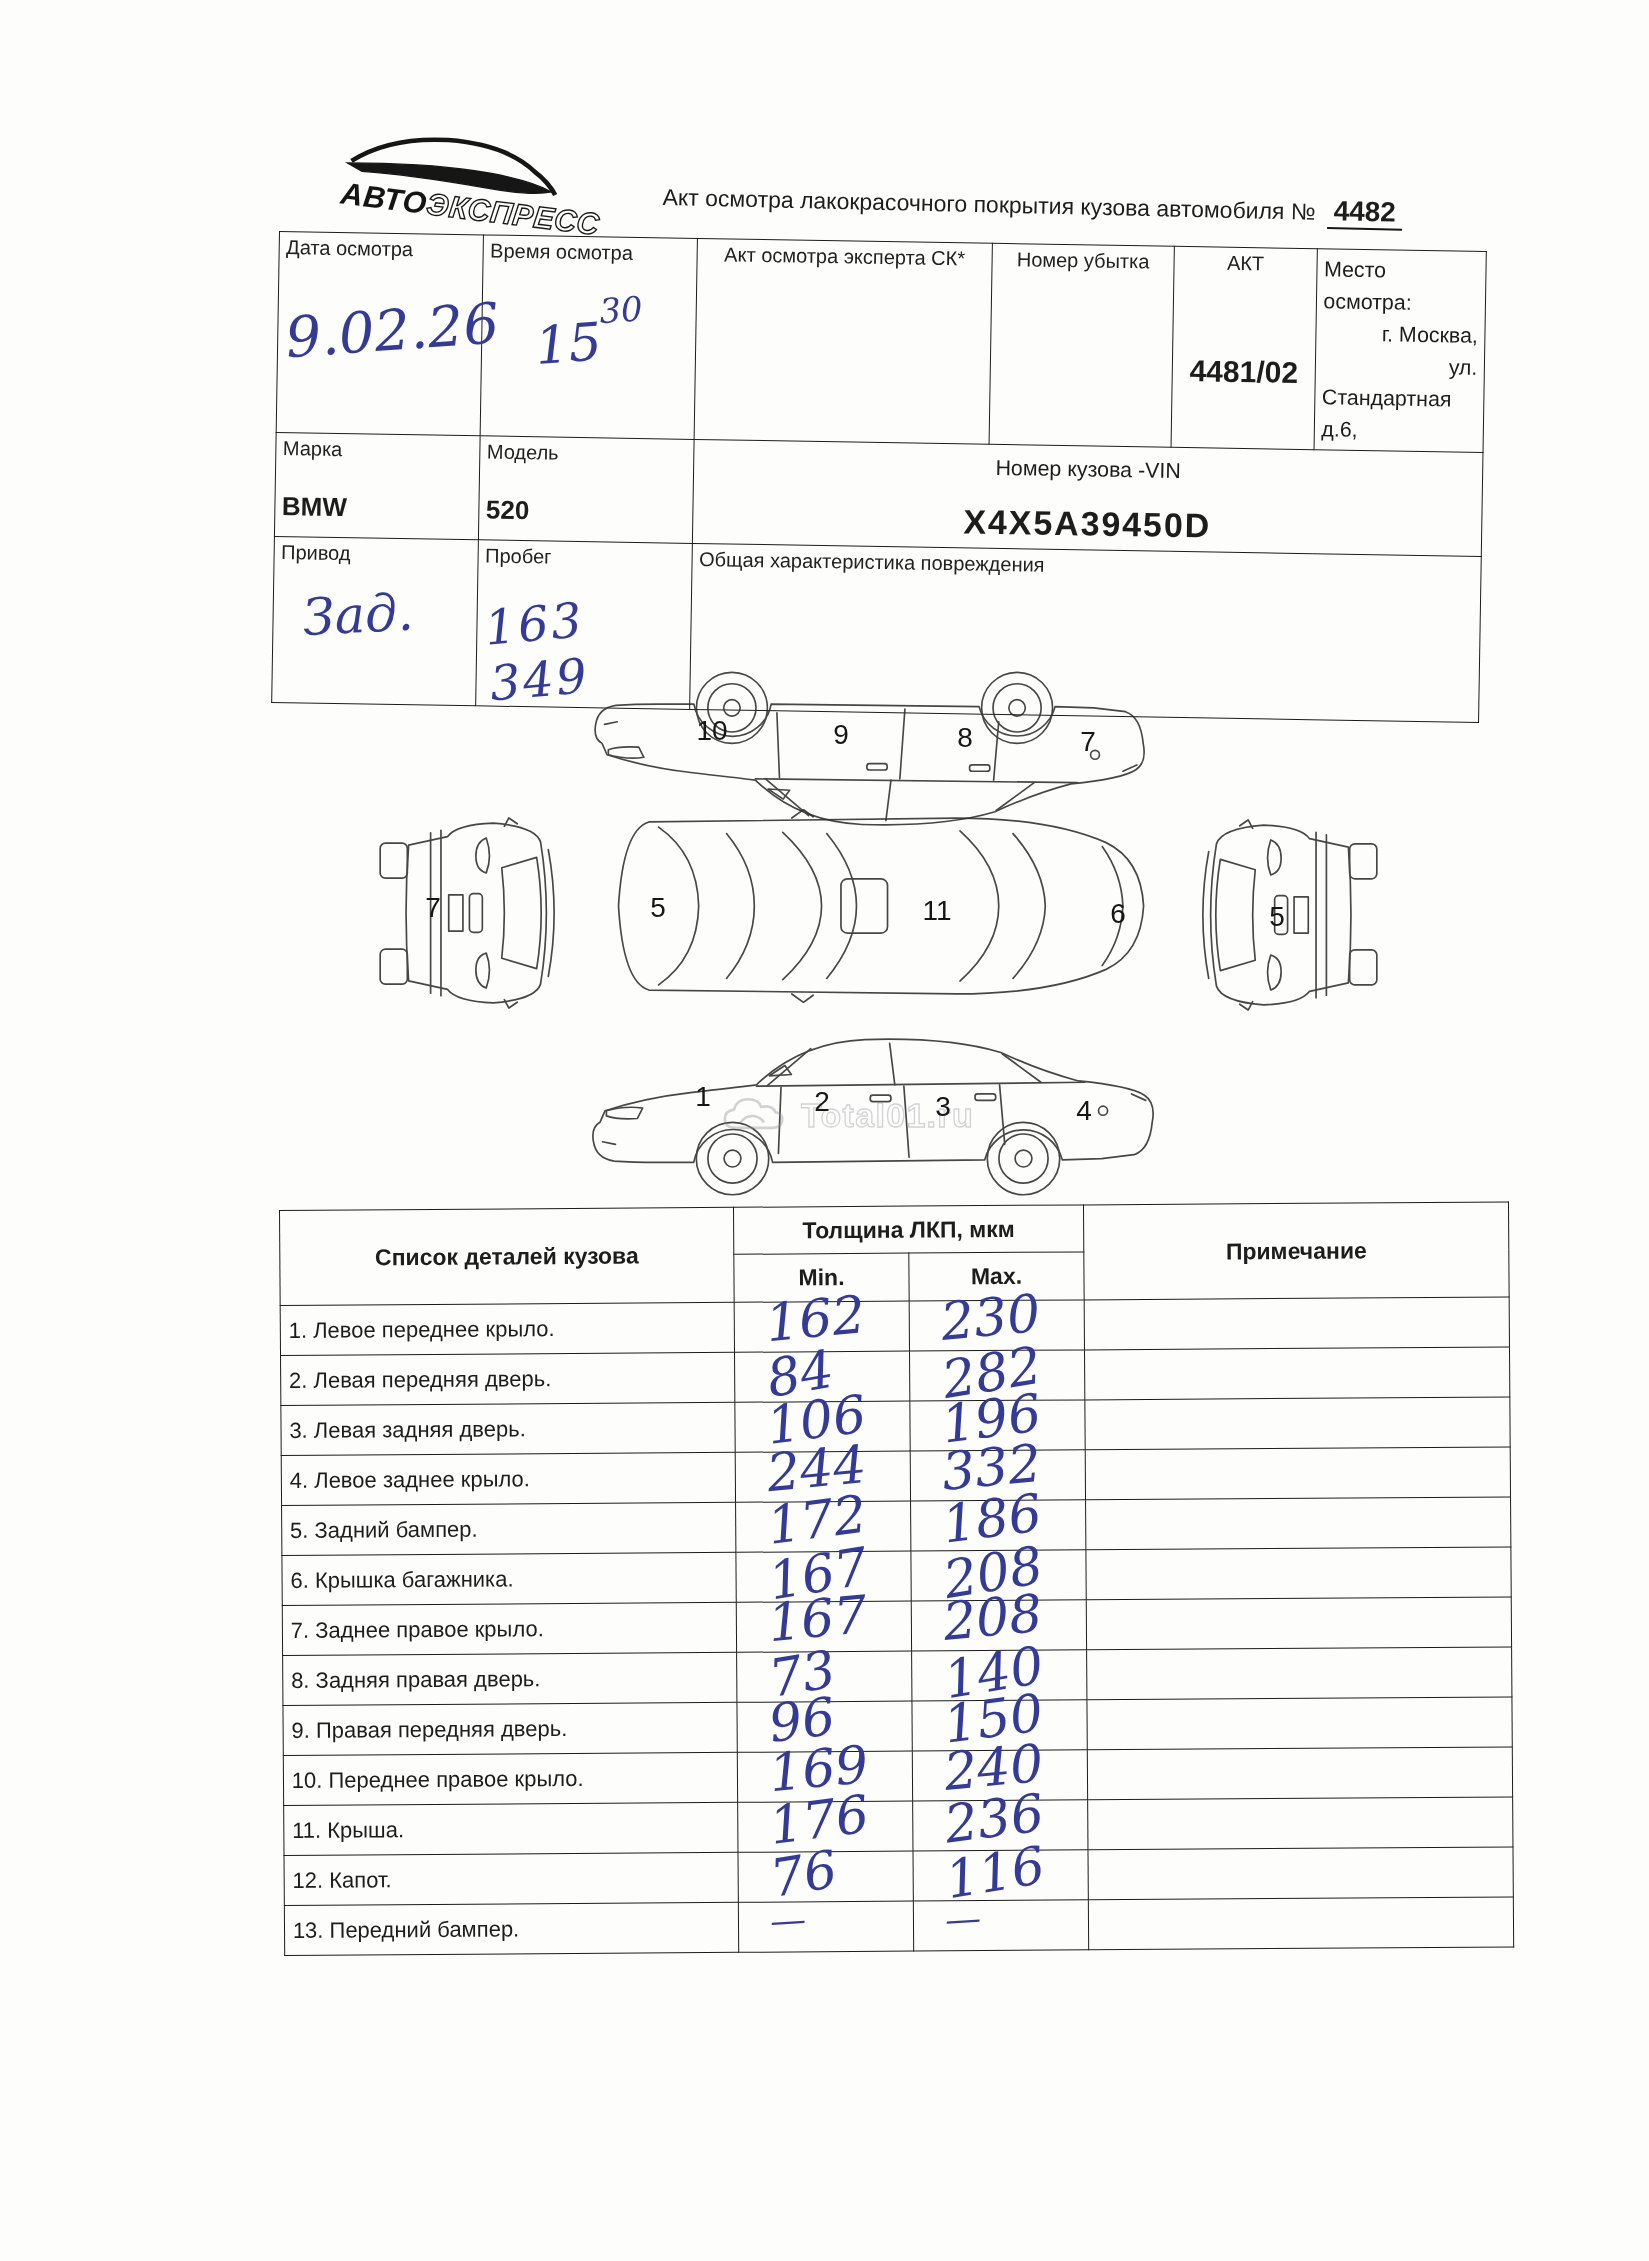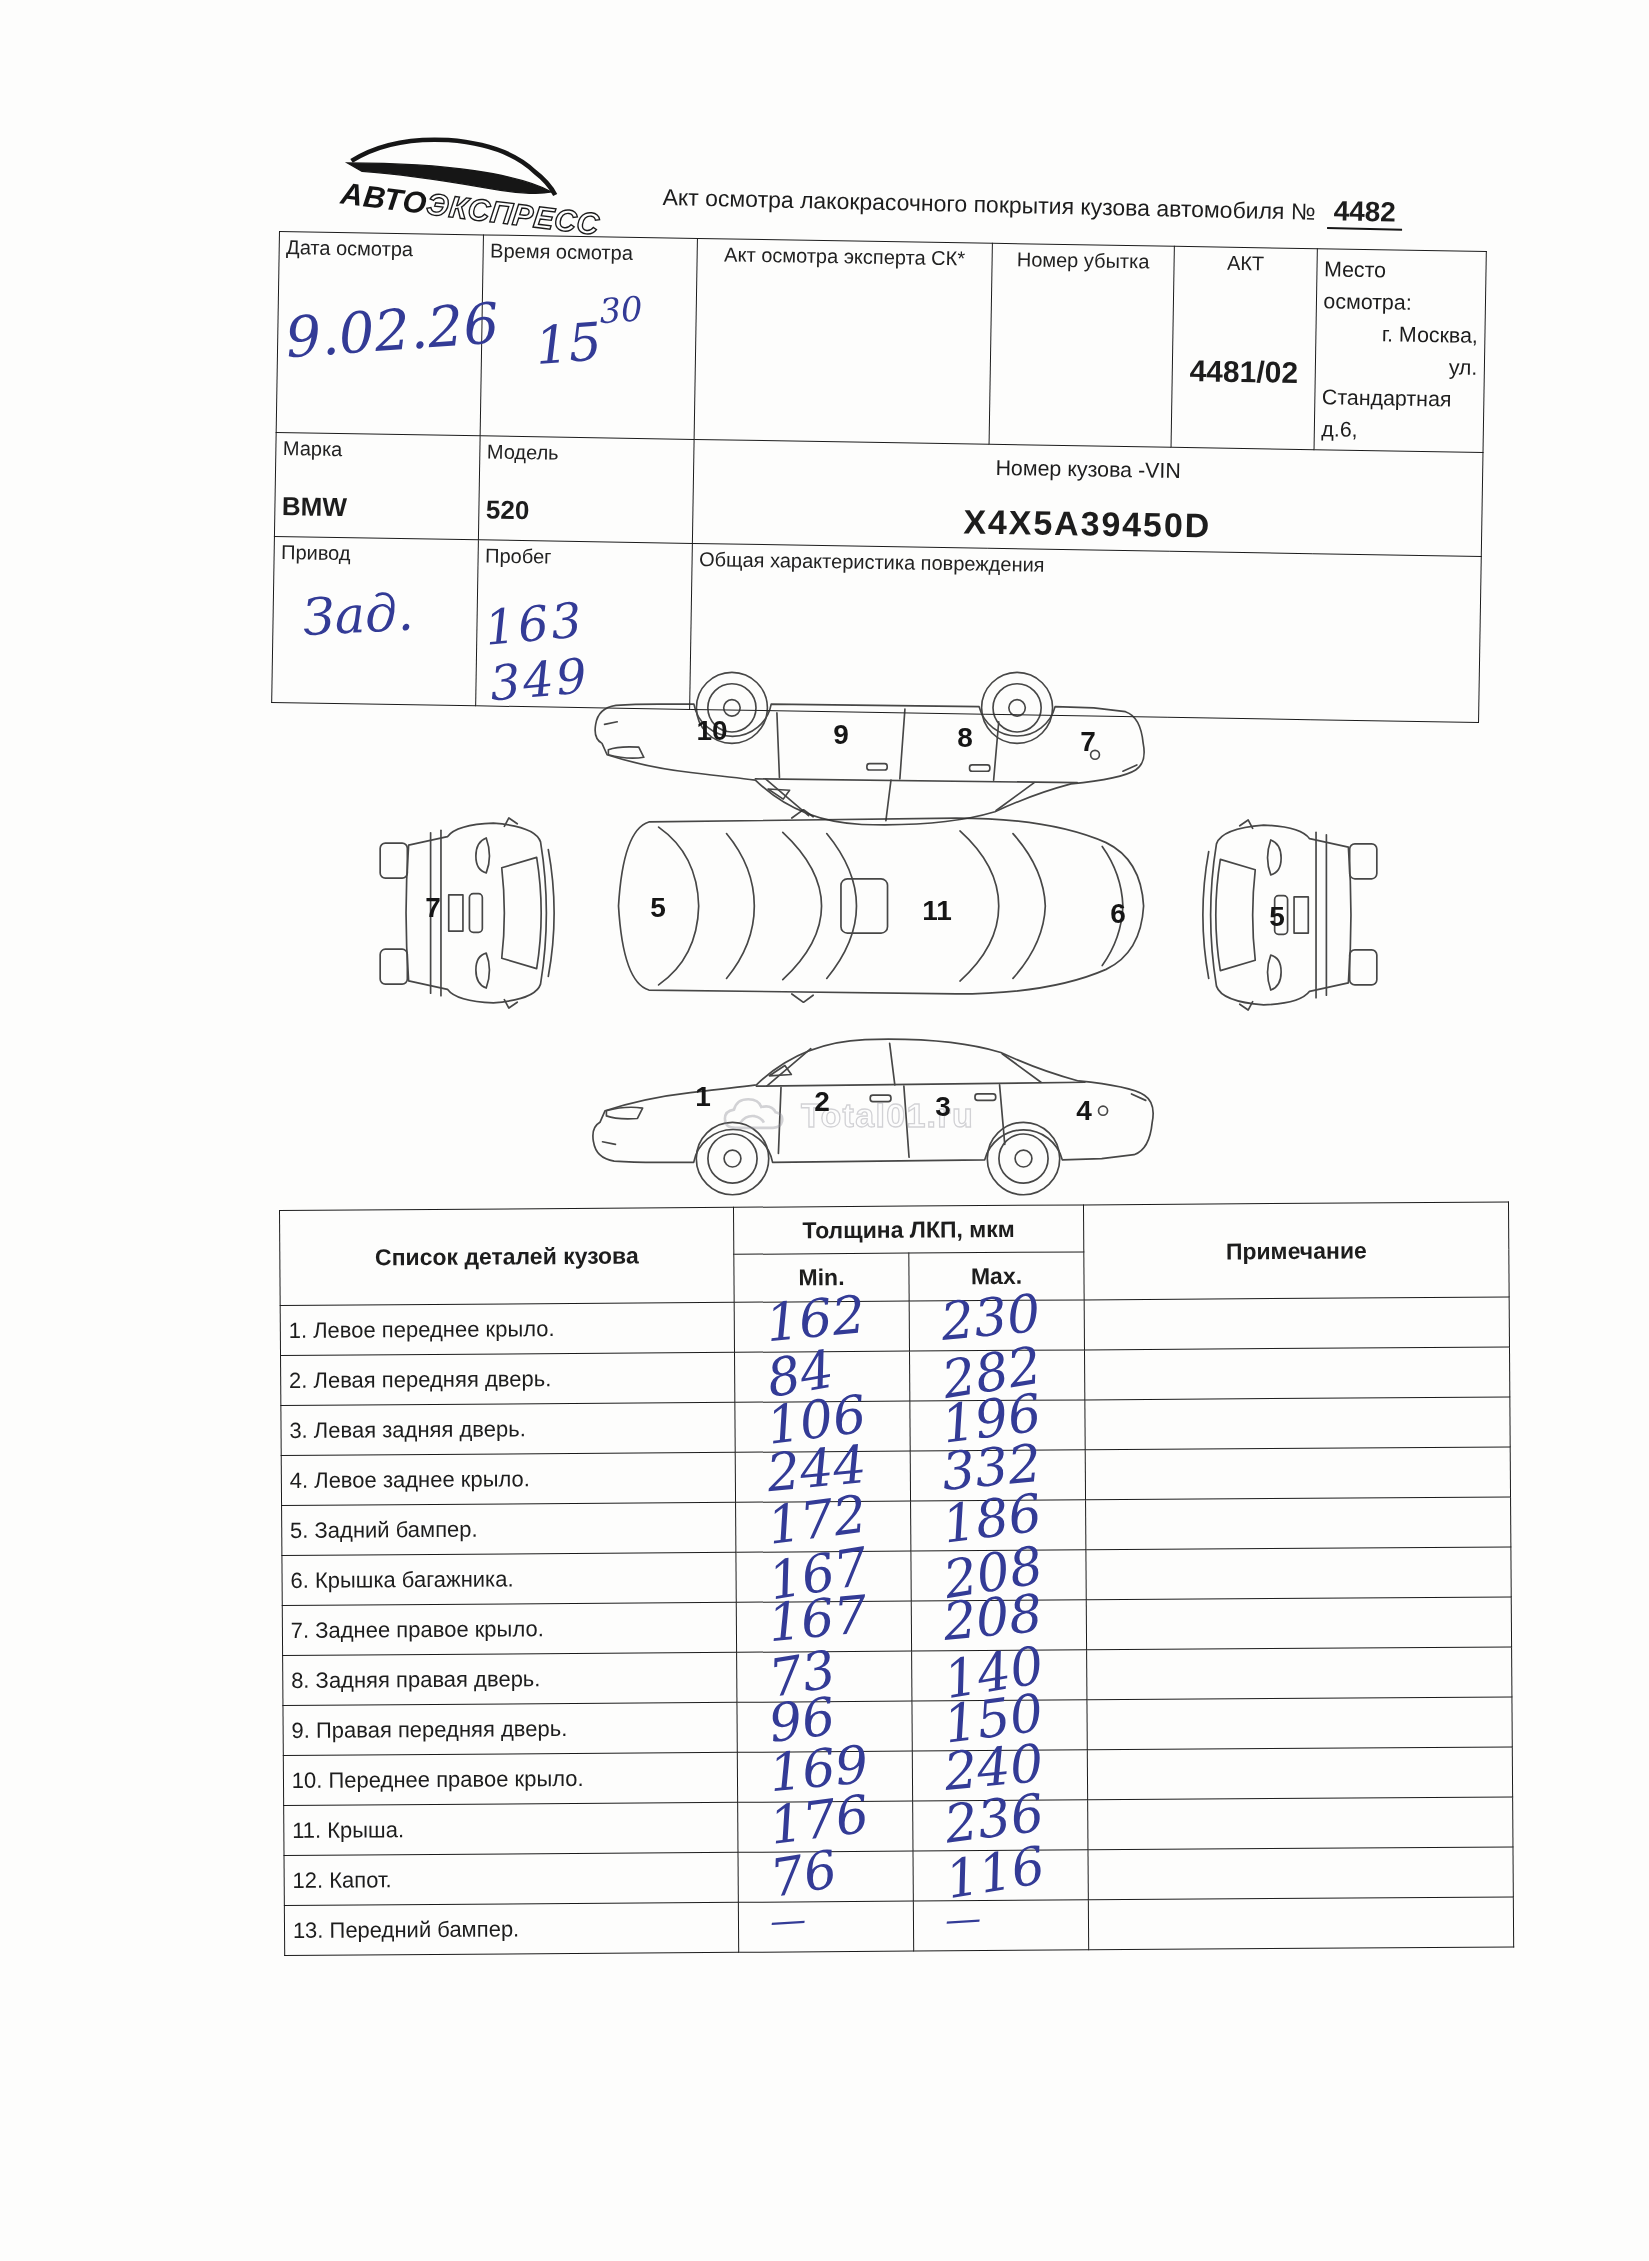--- a/index.html
+++ b/index.html
@@ -35,21 +35,21 @@
   .vin-val{text-align:center;font-weight:bold;font-size:34px;letter-spacing:1.9px;margin-top:22px;
            font-family:"Liberation Sans",sans-serif;}
   
   .diag{position:absolute;}
   .sketch{stroke:#2e2e2e;stroke-width:2.6;fill:none;stroke-linecap:round;stroke-linejoin:round;opacity:.88;}
   .flipv{transform:scaleY(-1);}
   .endwrap{position:absolute;width:194px;height:194px;}
   .endwrap svg{position:absolute;left:50%;top:50%;margin-left:-97px;margin-top:-96px;}
   .rot90 svg{transform:rotate(90deg);}
   .rot270 svg{transform:rotate(-90deg);}
-  .zone{position:absolute;font-size:28px;color:#161616;transform:translate(-50%,-50%);font-weight:bold;}
+  .zone{position:absolute;font-size:28px;color:#161616;transform:translate(-50%,-50%);font-weight:normal;}
   .watermark{position:absolute;left:721px;top:1094px;display:flex;align-items:center;gap:15px;
              opacity:.38;color:#8d8d97;}
   .watermark .wmtext{font-size:34px;font-weight:bold;letter-spacing:1.3px;color:#ffffff;
                      -webkit-text-stroke:1.3px #8d8d97;}
   
   .ptab{position:absolute;left:279px;top:1210px;width:1229px;border-collapse:collapse;table-layout:fixed;
         transform:rotate(-0.4deg);transform-origin:top left;}
   .ptab th,.ptab td{border:1.9px solid #1c1c1c;overflow:visible;}
   .ptab th{font-size:23px;font-weight:bold;padding:2.6px;}
   .ptab .subh{font-size:23px;}

